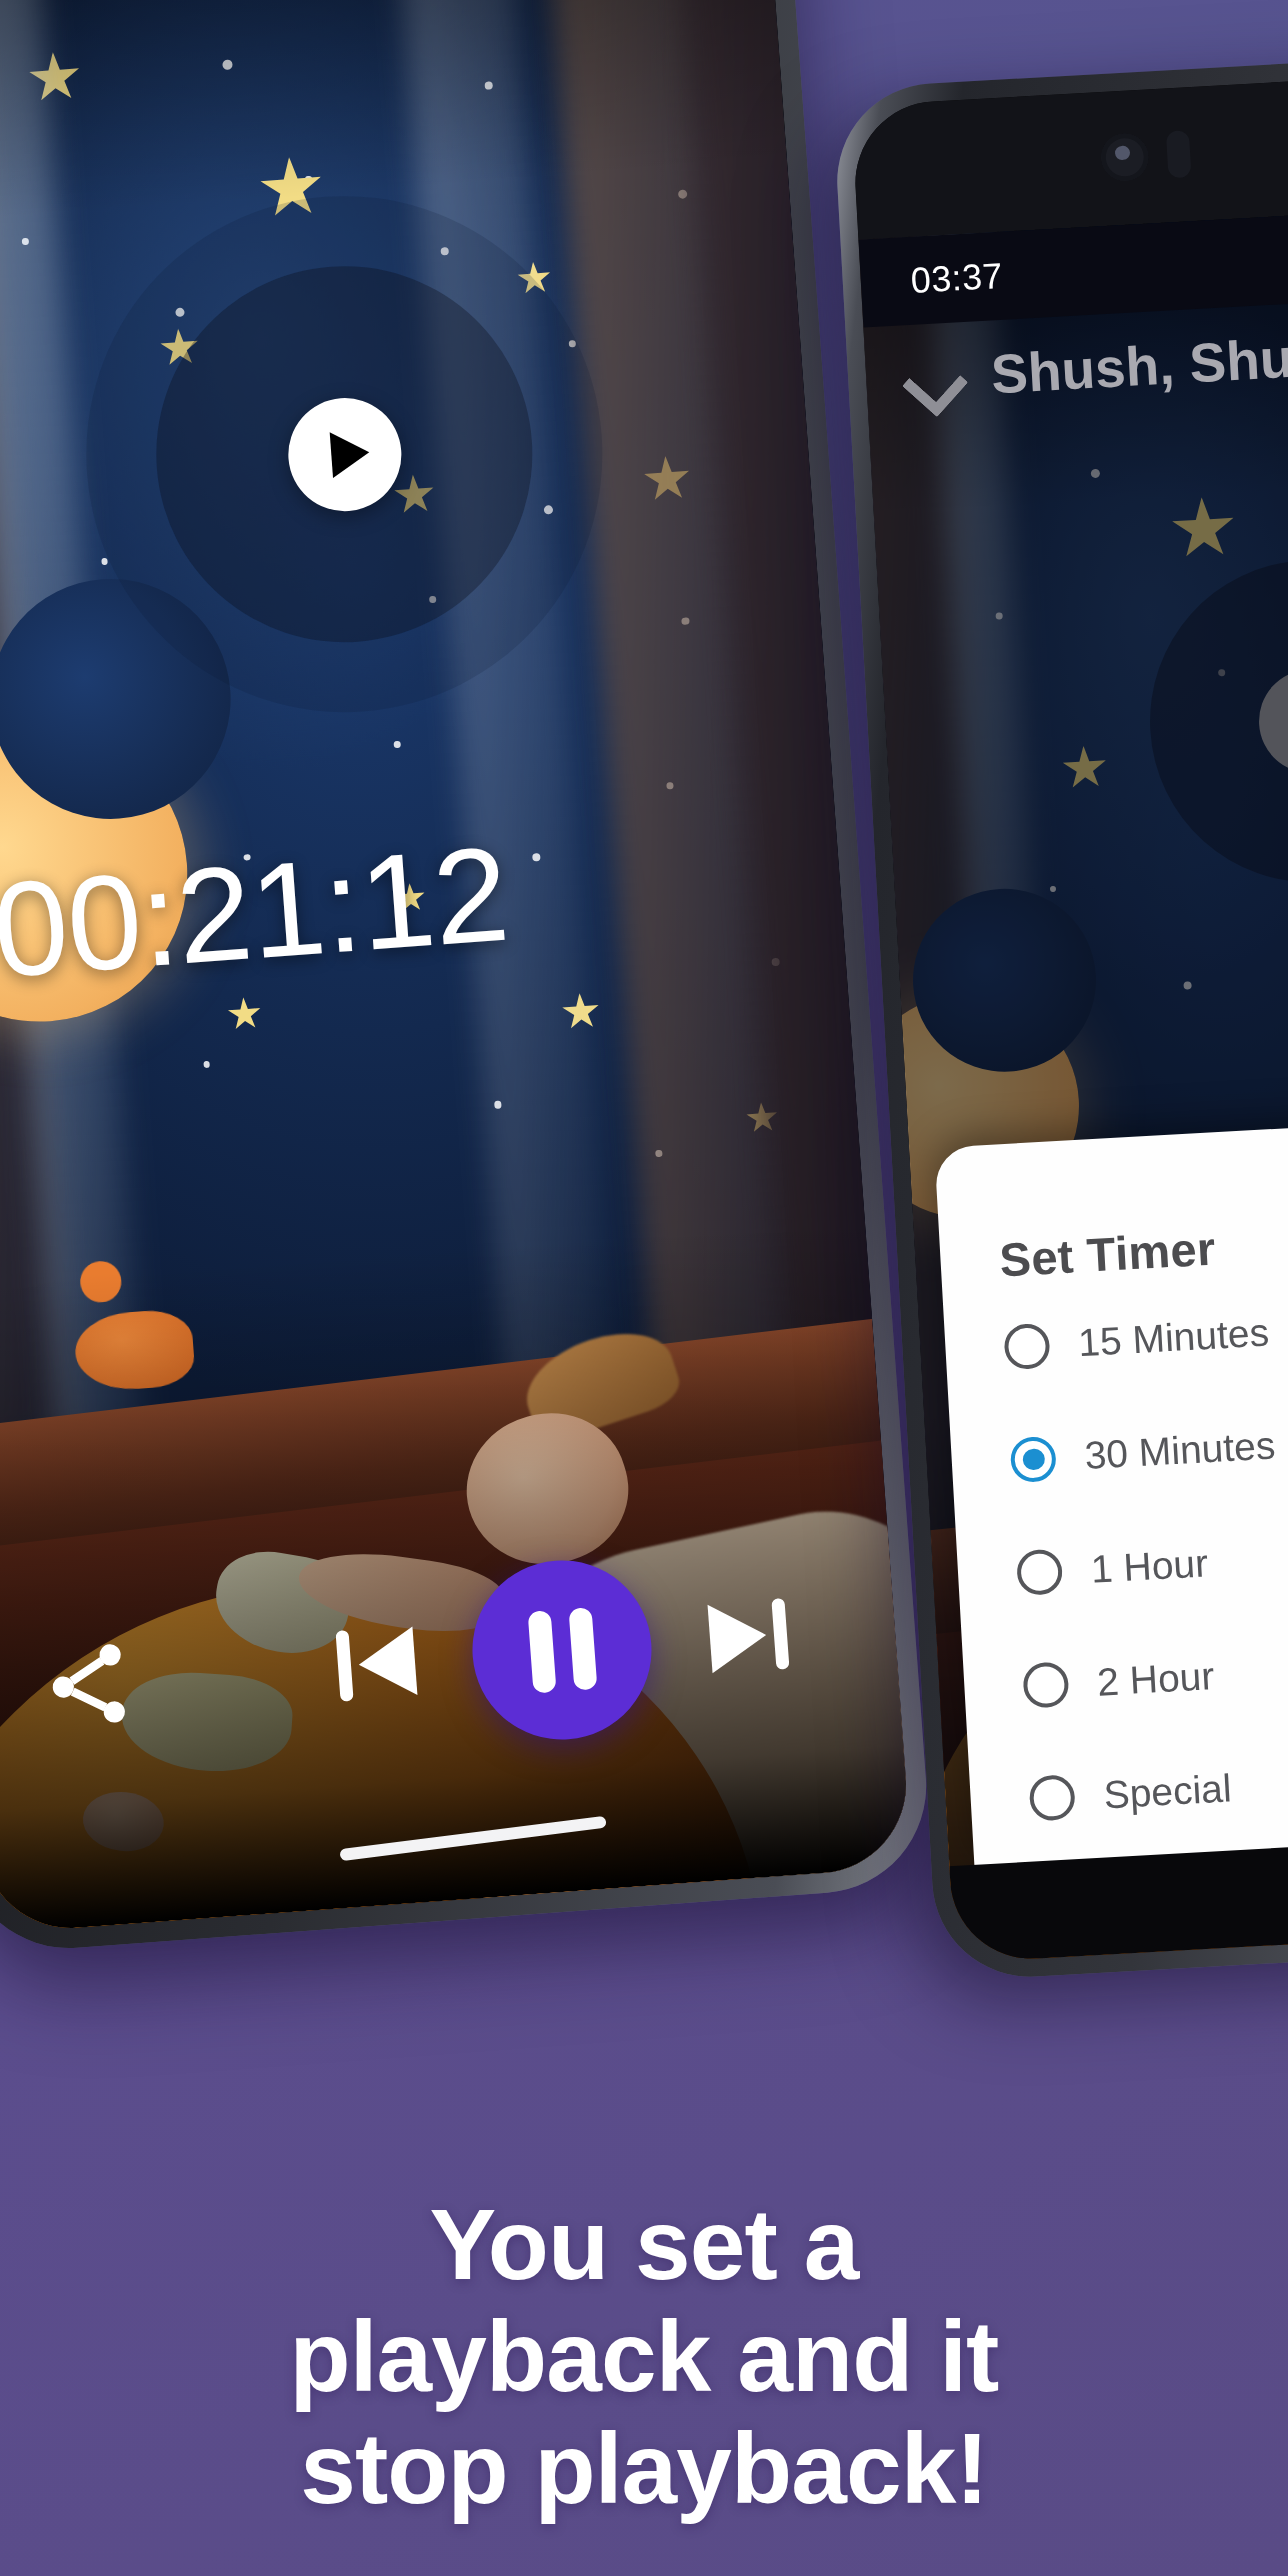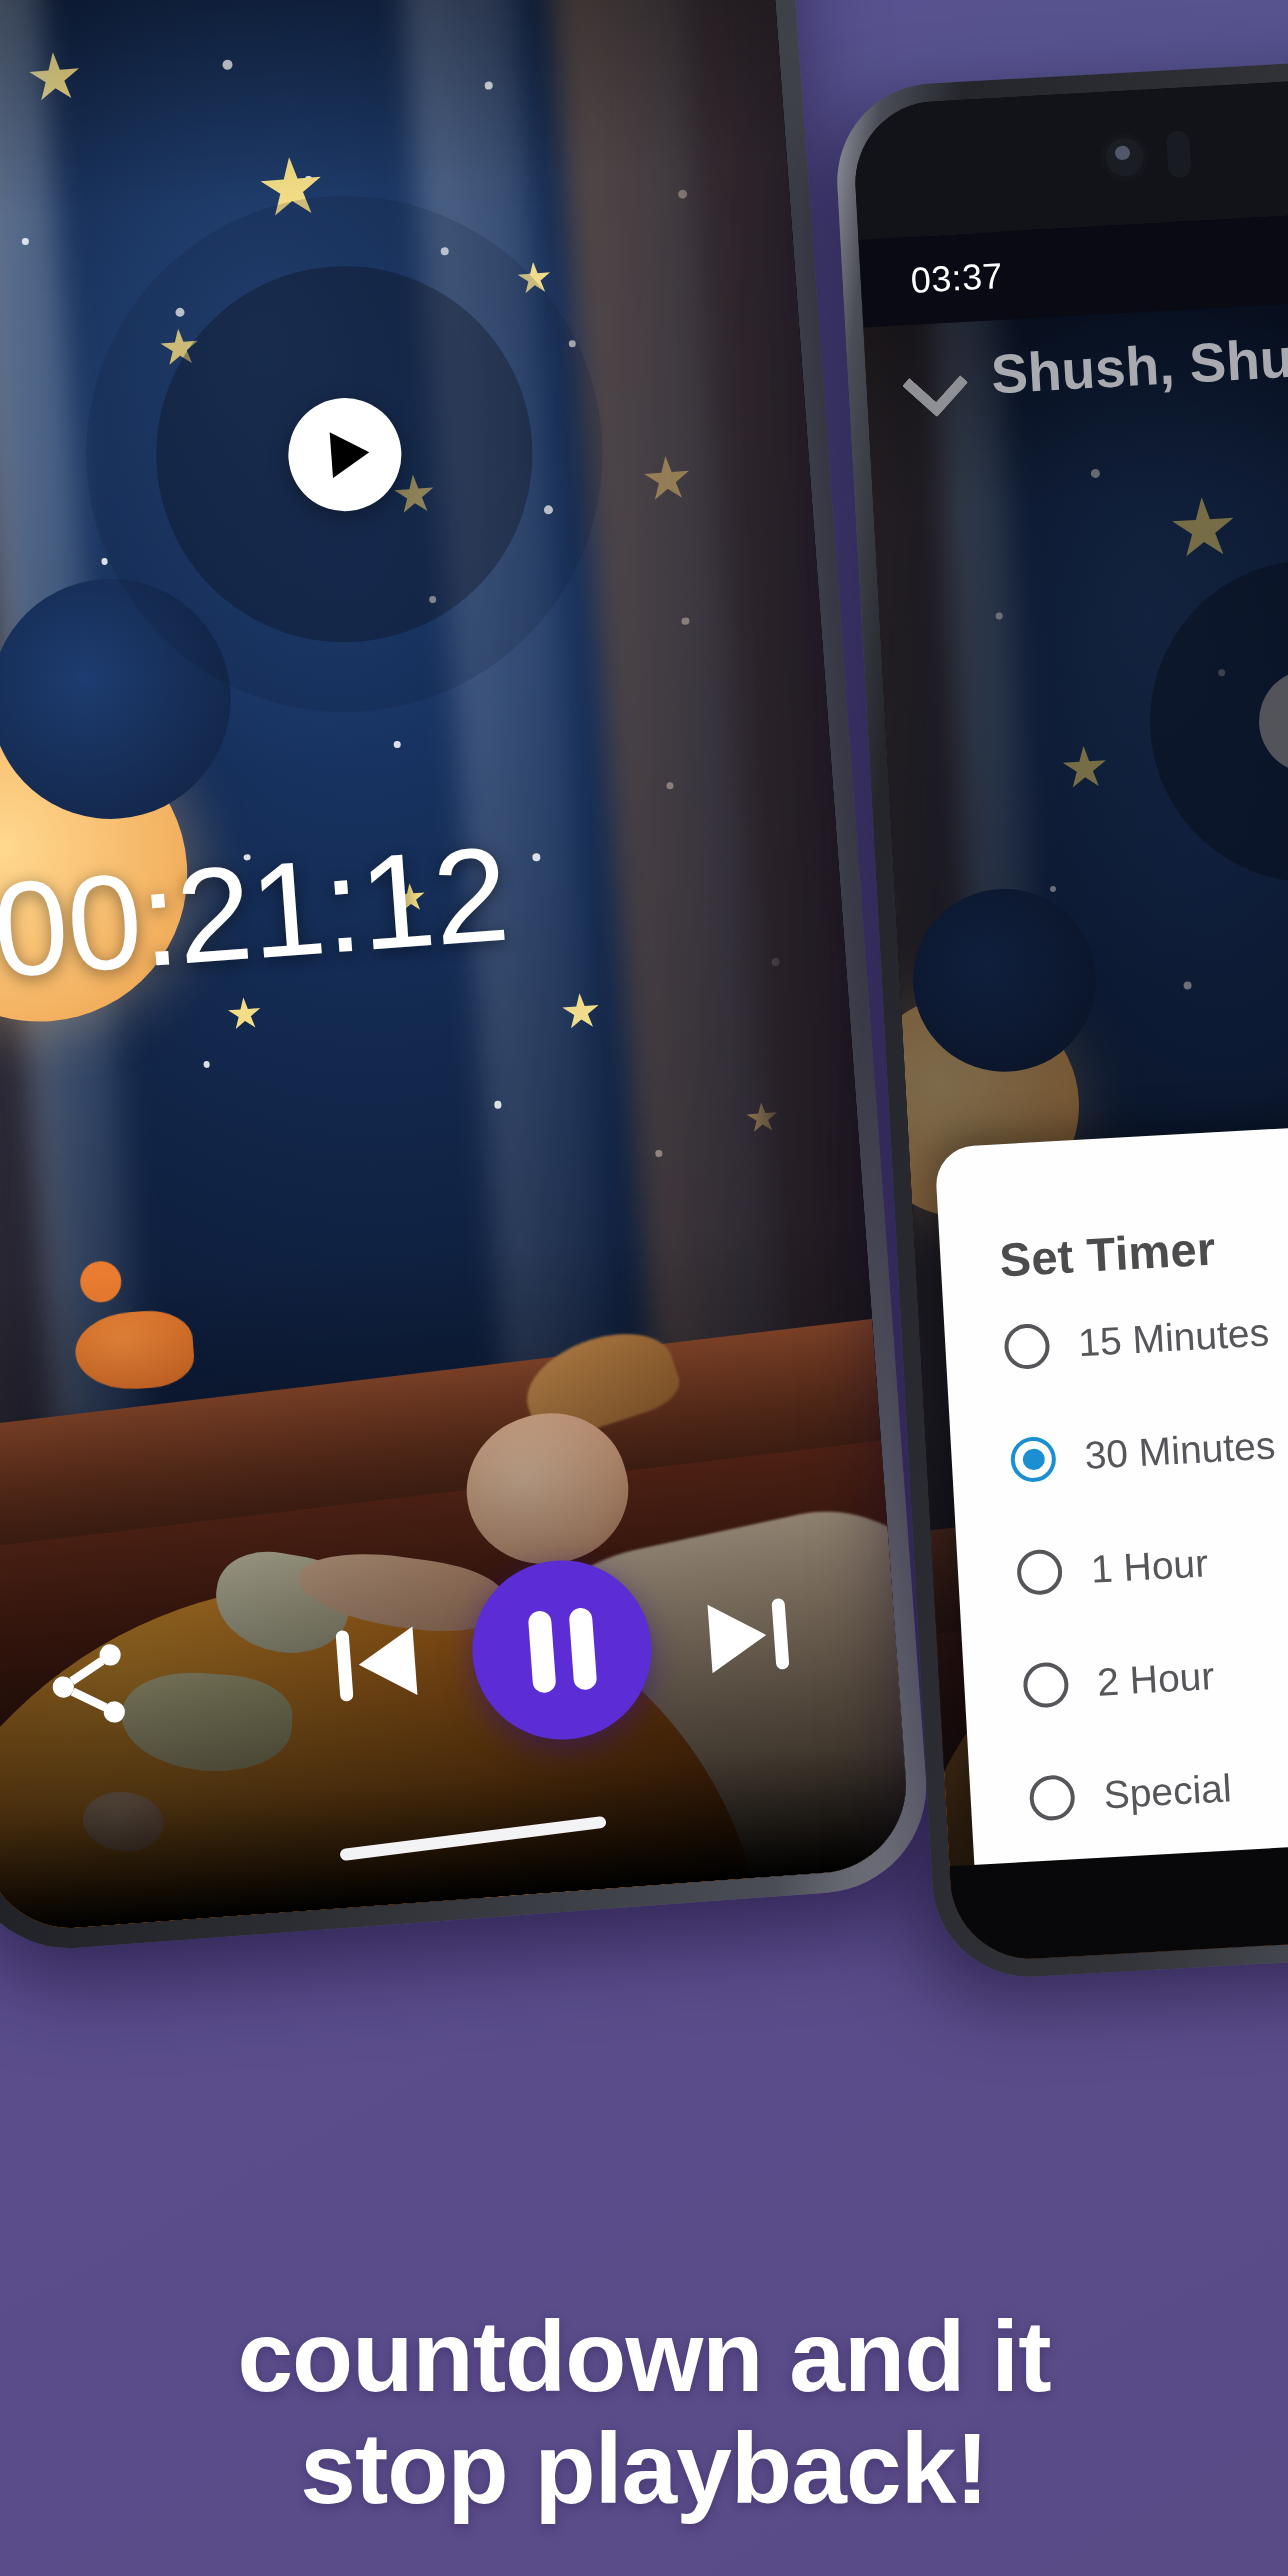--- a/index.html
+++ b/index.html
@@ -567,18 +567,19 @@
             
           </div>
         </div>
 
         <div class="p2-bottomblack"></div>
       </div>
     </div>
   </div>
 
   <div class="caption">
-    <div>countdown and it</div>
+    <div>You set a</div>
+    <div>playback and it</div>
     <div>stop playback!</div>
   </div>
 
 </div>
 
 
 </body></html>

